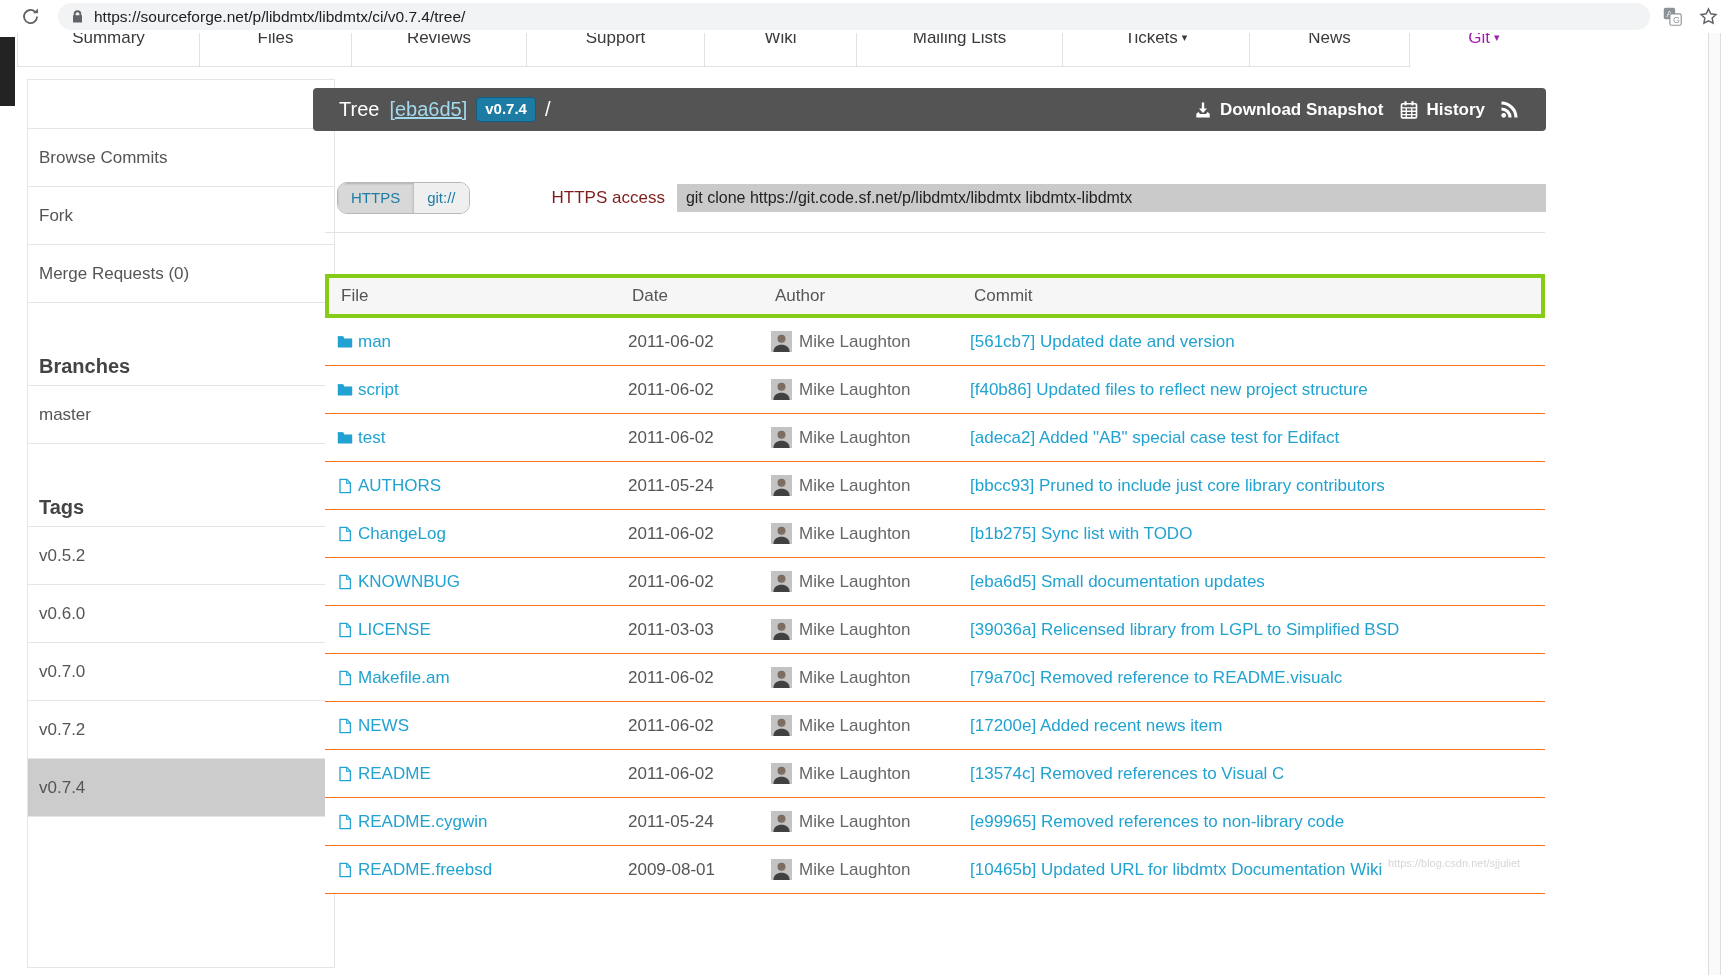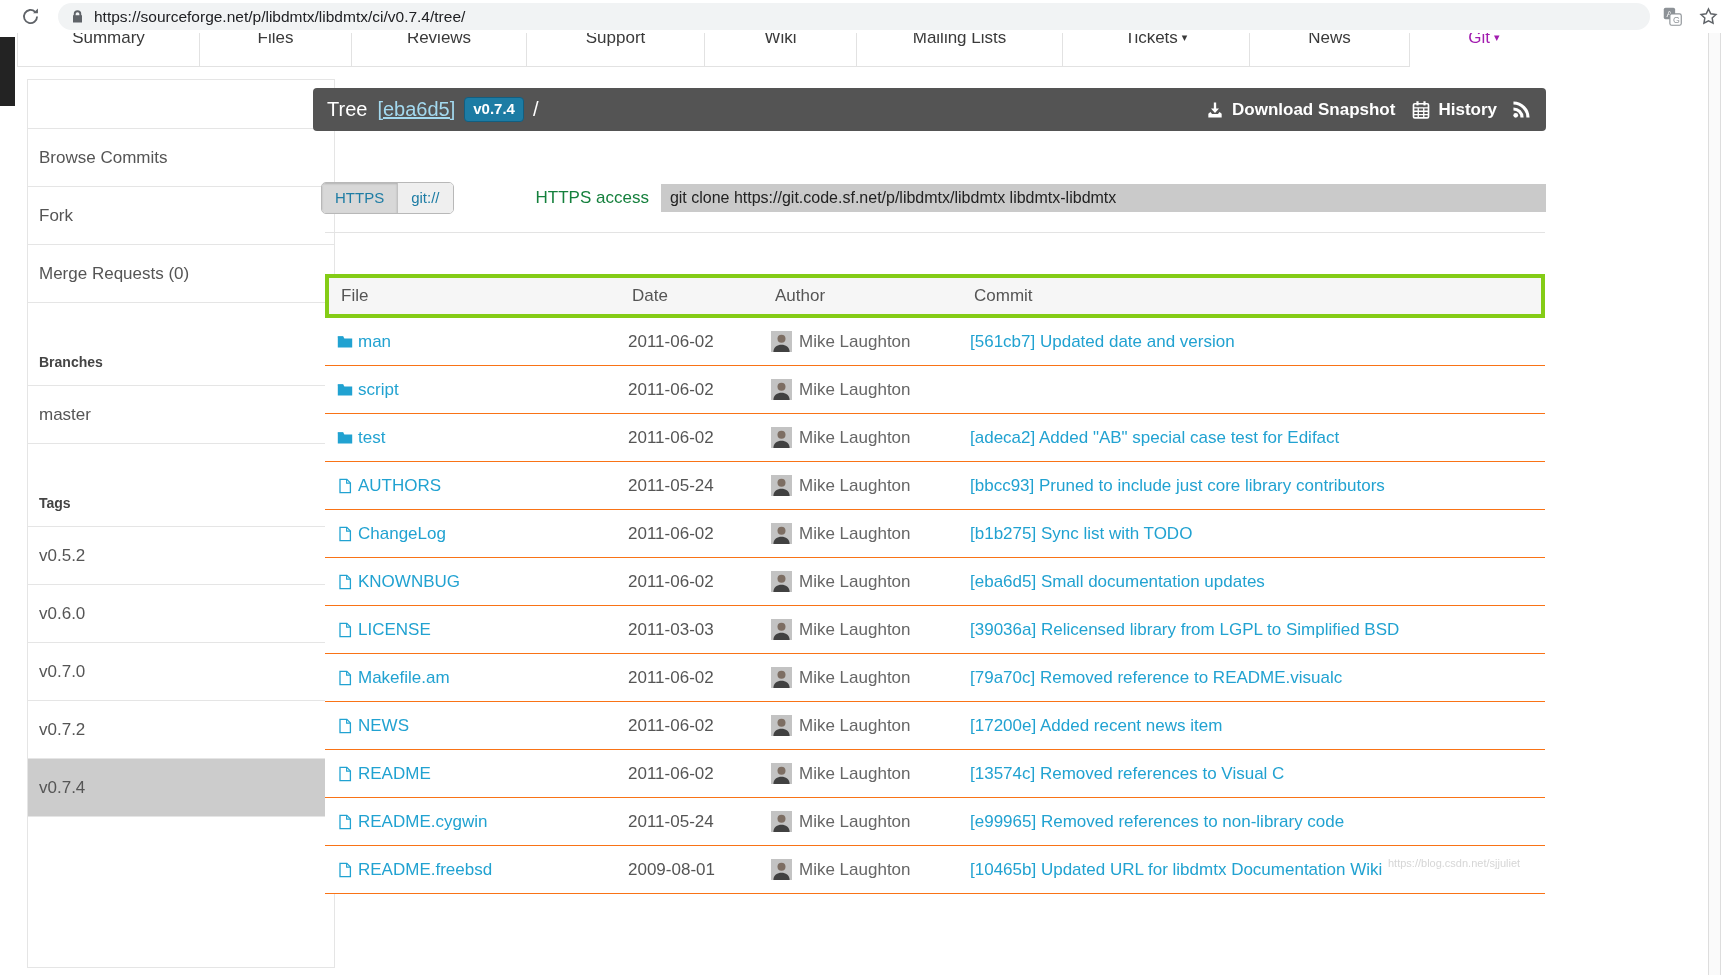--- a/index.html
+++ b/index.html
@@ -42,51 +42,51 @@
     position:absolute;left:27px;top:79px;width:308px;height:889px;
     background:#fff;border:1px solid #e5e5e5;box-sizing:border-box;
   }
   .sb-row{
     box-sizing:border-box;height:58px;border-bottom:1px solid #e5e5e5;
     display:flex;align-items:center;padding-left:11px;font-size:17px;color:#555;cursor:pointer;
   }
   .sb-empty{height:49px;cursor:default;}
   .sb-hdr{
     box-sizing:border-box;height:83px;border-bottom:1px solid #e5e5e5;
-    display:flex;align-items:flex-end;padding:0 0 15px 11px;
-    font-size:14px;font-weight:bold;color:#444;cursor:default;
+    display:flex;align-items:flex-end;padding:0 0 7px 11px;
+    font-size:20px;font-weight:bold;color:#444;cursor:default;
   }
   .sb-row.selected{background:#cccccc;}
   
   .tree-header{
     position:absolute;left:313px;top:88px;width:1233px;height:43px;
     background:#545454;border-radius:4px;display:flex;align-items:center;
-    padding:0 14px;box-sizing:border-box;color:#fff;text-align:center;
+    padding:0 26px;box-sizing:border-box;color:#fff;text-align:center;
   }
   .th-title{font-size:20px;}
   .th-ref{font-size:20px;color:#a3d9ef;text-decoration:underline;margin:0 9px 0 10px;cursor:pointer;}
   .th-badge{
     background:#1d7ca4;border:1px solid #135e80;border-radius:4px;
     padding:2px 8px 4px;font-size:15px;font-weight:bold;color:#fff;
   }
   .th-path{font-size:20px;margin-left:9px;}
   .th-actions{margin-left:auto;display:flex;align-items:center;}
   .th-action{display:flex;align-items:center;gap:7px;font-size:17px;font-weight:600;color:#fff;cursor:pointer;}
   .th-action + .th-action{margin-left:16px;}
   .rss-btn{margin-left:14px;cursor:pointer;display:flex;align-items:center;}
   
   .access-row{position:absolute;left:313px;top:182px;width:1233px;height:32px;display:flex;align-items:center;}
-  .proto-group{margin-left:8px;display:flex;border-radius:5px;overflow:hidden;border:1px solid #b8b8b8;}
+  .proto-group{margin-left:24px;display:flex;border-radius:10px;overflow:hidden;border:1px solid #b8b8b8;}
   .proto-btn{
     box-sizing:border-box;padding:6px 13px 7px;font-size:15px;color:#1d7ca4;cursor:pointer;
     background:#efefef;border:none;font-family:"Liberation Sans",sans-serif;
   }
   .proto-btn.active{background:#d8d8d8;box-shadow:inset 0 1px 2px rgba(0,0,0,.18);}
   .proto-btn + .proto-btn{border-left:1px solid #c2c2c2;}
-  .access-label{margin-left:82px;font-size:17px;color:#15803d;}
+  .access-label{margin-left:82px;font-size:17px;color:#7f1d1d;}
   .clone-input{
     flex:1;margin-left:12px;height:28px;background:#cacaca;border:none;
     font-size:16px;color:#222;padding:0 9px;font-family:"Liberation Sans",sans-serif;
   }
   .section-divider{position:absolute;left:325px;top:232px;width:1220px;height:1px;background:#e3e3e3;}
   
   .file-table{position:absolute;left:325px;top:274px;width:1220px;}
   .t-head{
     display:grid;grid-template-columns:303px 143px 199px 1fr;height:44px;align-items:center;
     background:#f6f6f6;border:4px solid #84cc16;box-sizing:border-box;color:#555;font-size:17px;
@@ -270,20 +270,21 @@
         <div class="author-cell">
           <span style="display: flex;">
             <svg class="avatar" viewBox="0 0 22 22">
               <rect width="22" height="22" fill="#c3c3c3"></rect>
               <circle cx="11" cy="8" r="4.2" fill="#7d6e63"></circle>
               <path d="M2.5 22c0-5.2 4.2-7.6 8.5-7.6s8.5 2.4 8.5 7.6z" fill="#414141"></path>
             </svg>
           </span>
           <span>Mike Laughton</span>
         </div>
+        <div class="commit-cell">[f40b86] Updated files to reflect new project structure</div>
       </div>
       <div class="t-row">
         <div class="file-cell">
           <span style="display: flex;">
             <svg class="ficon" viewBox="0 0 16 16">
               <path fill="#21a2d1" d="M.8 2.6h5.1l1.5 1.9h7.8v9H.8z"></path>
               <path fill="#21a2d1" d="M.8 2.2h5.3l1 1.3H.8z"></path>
             </svg>
           </span>
           <span class="fname">test</span>

